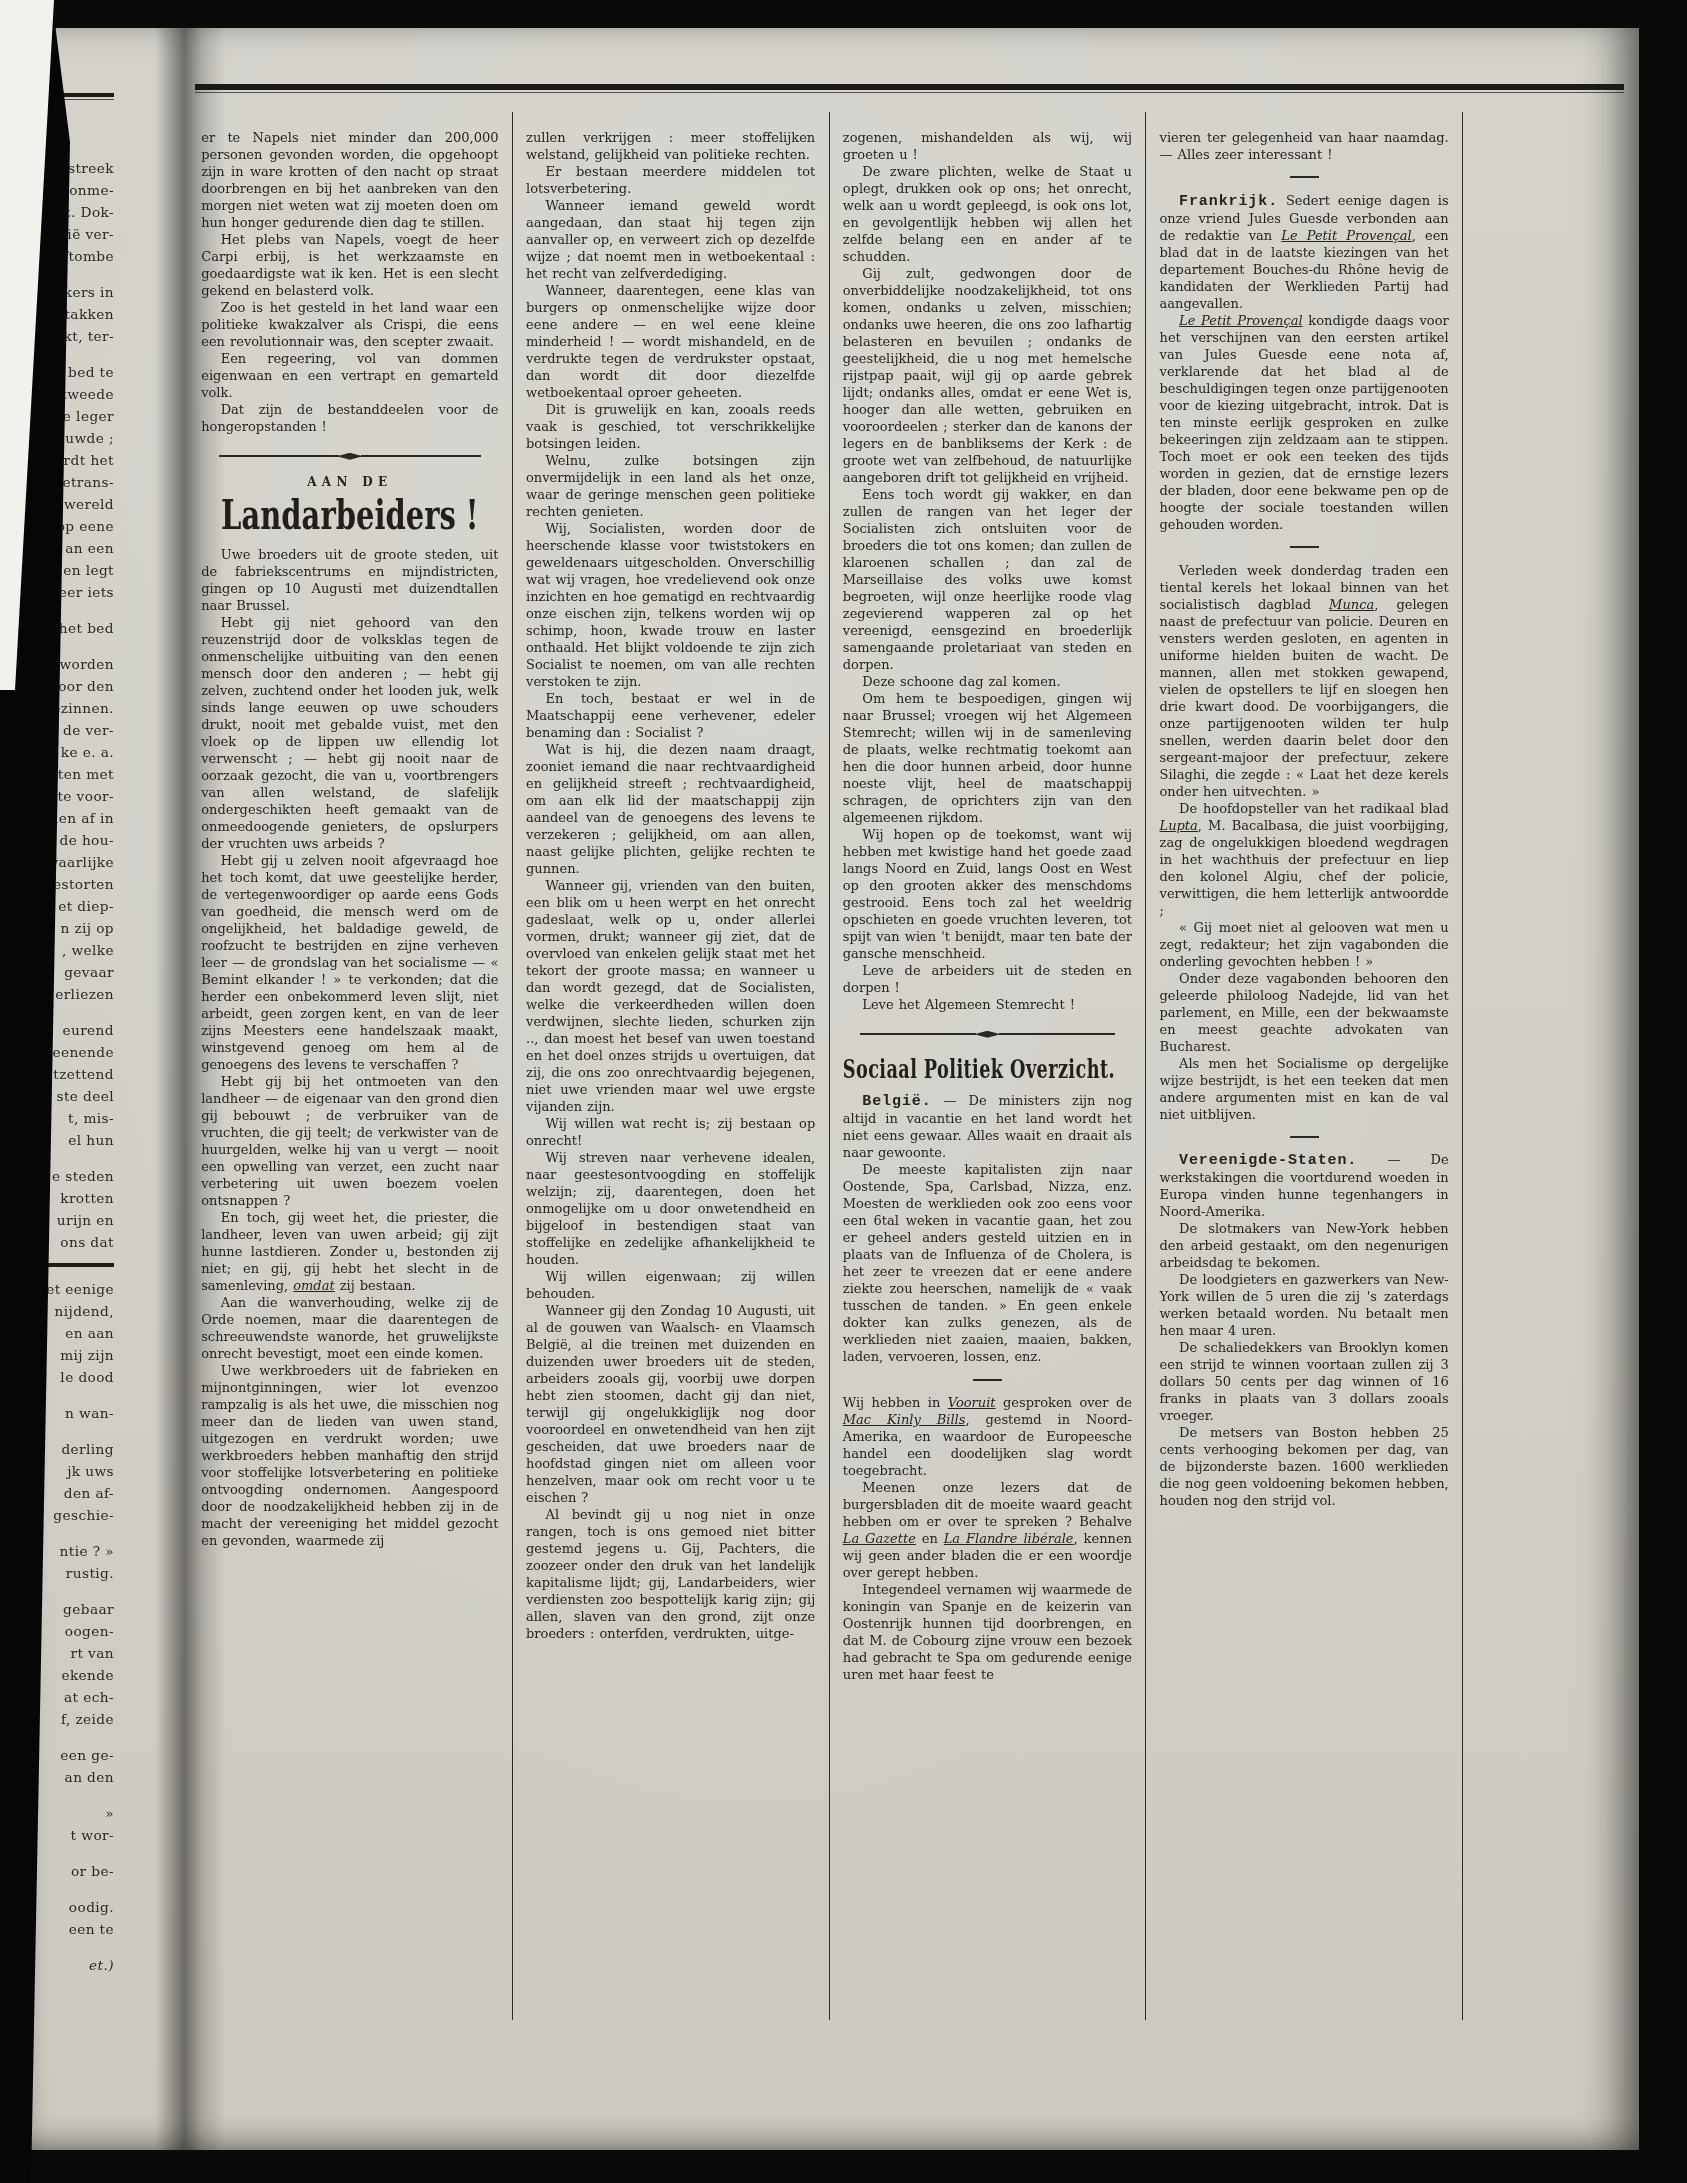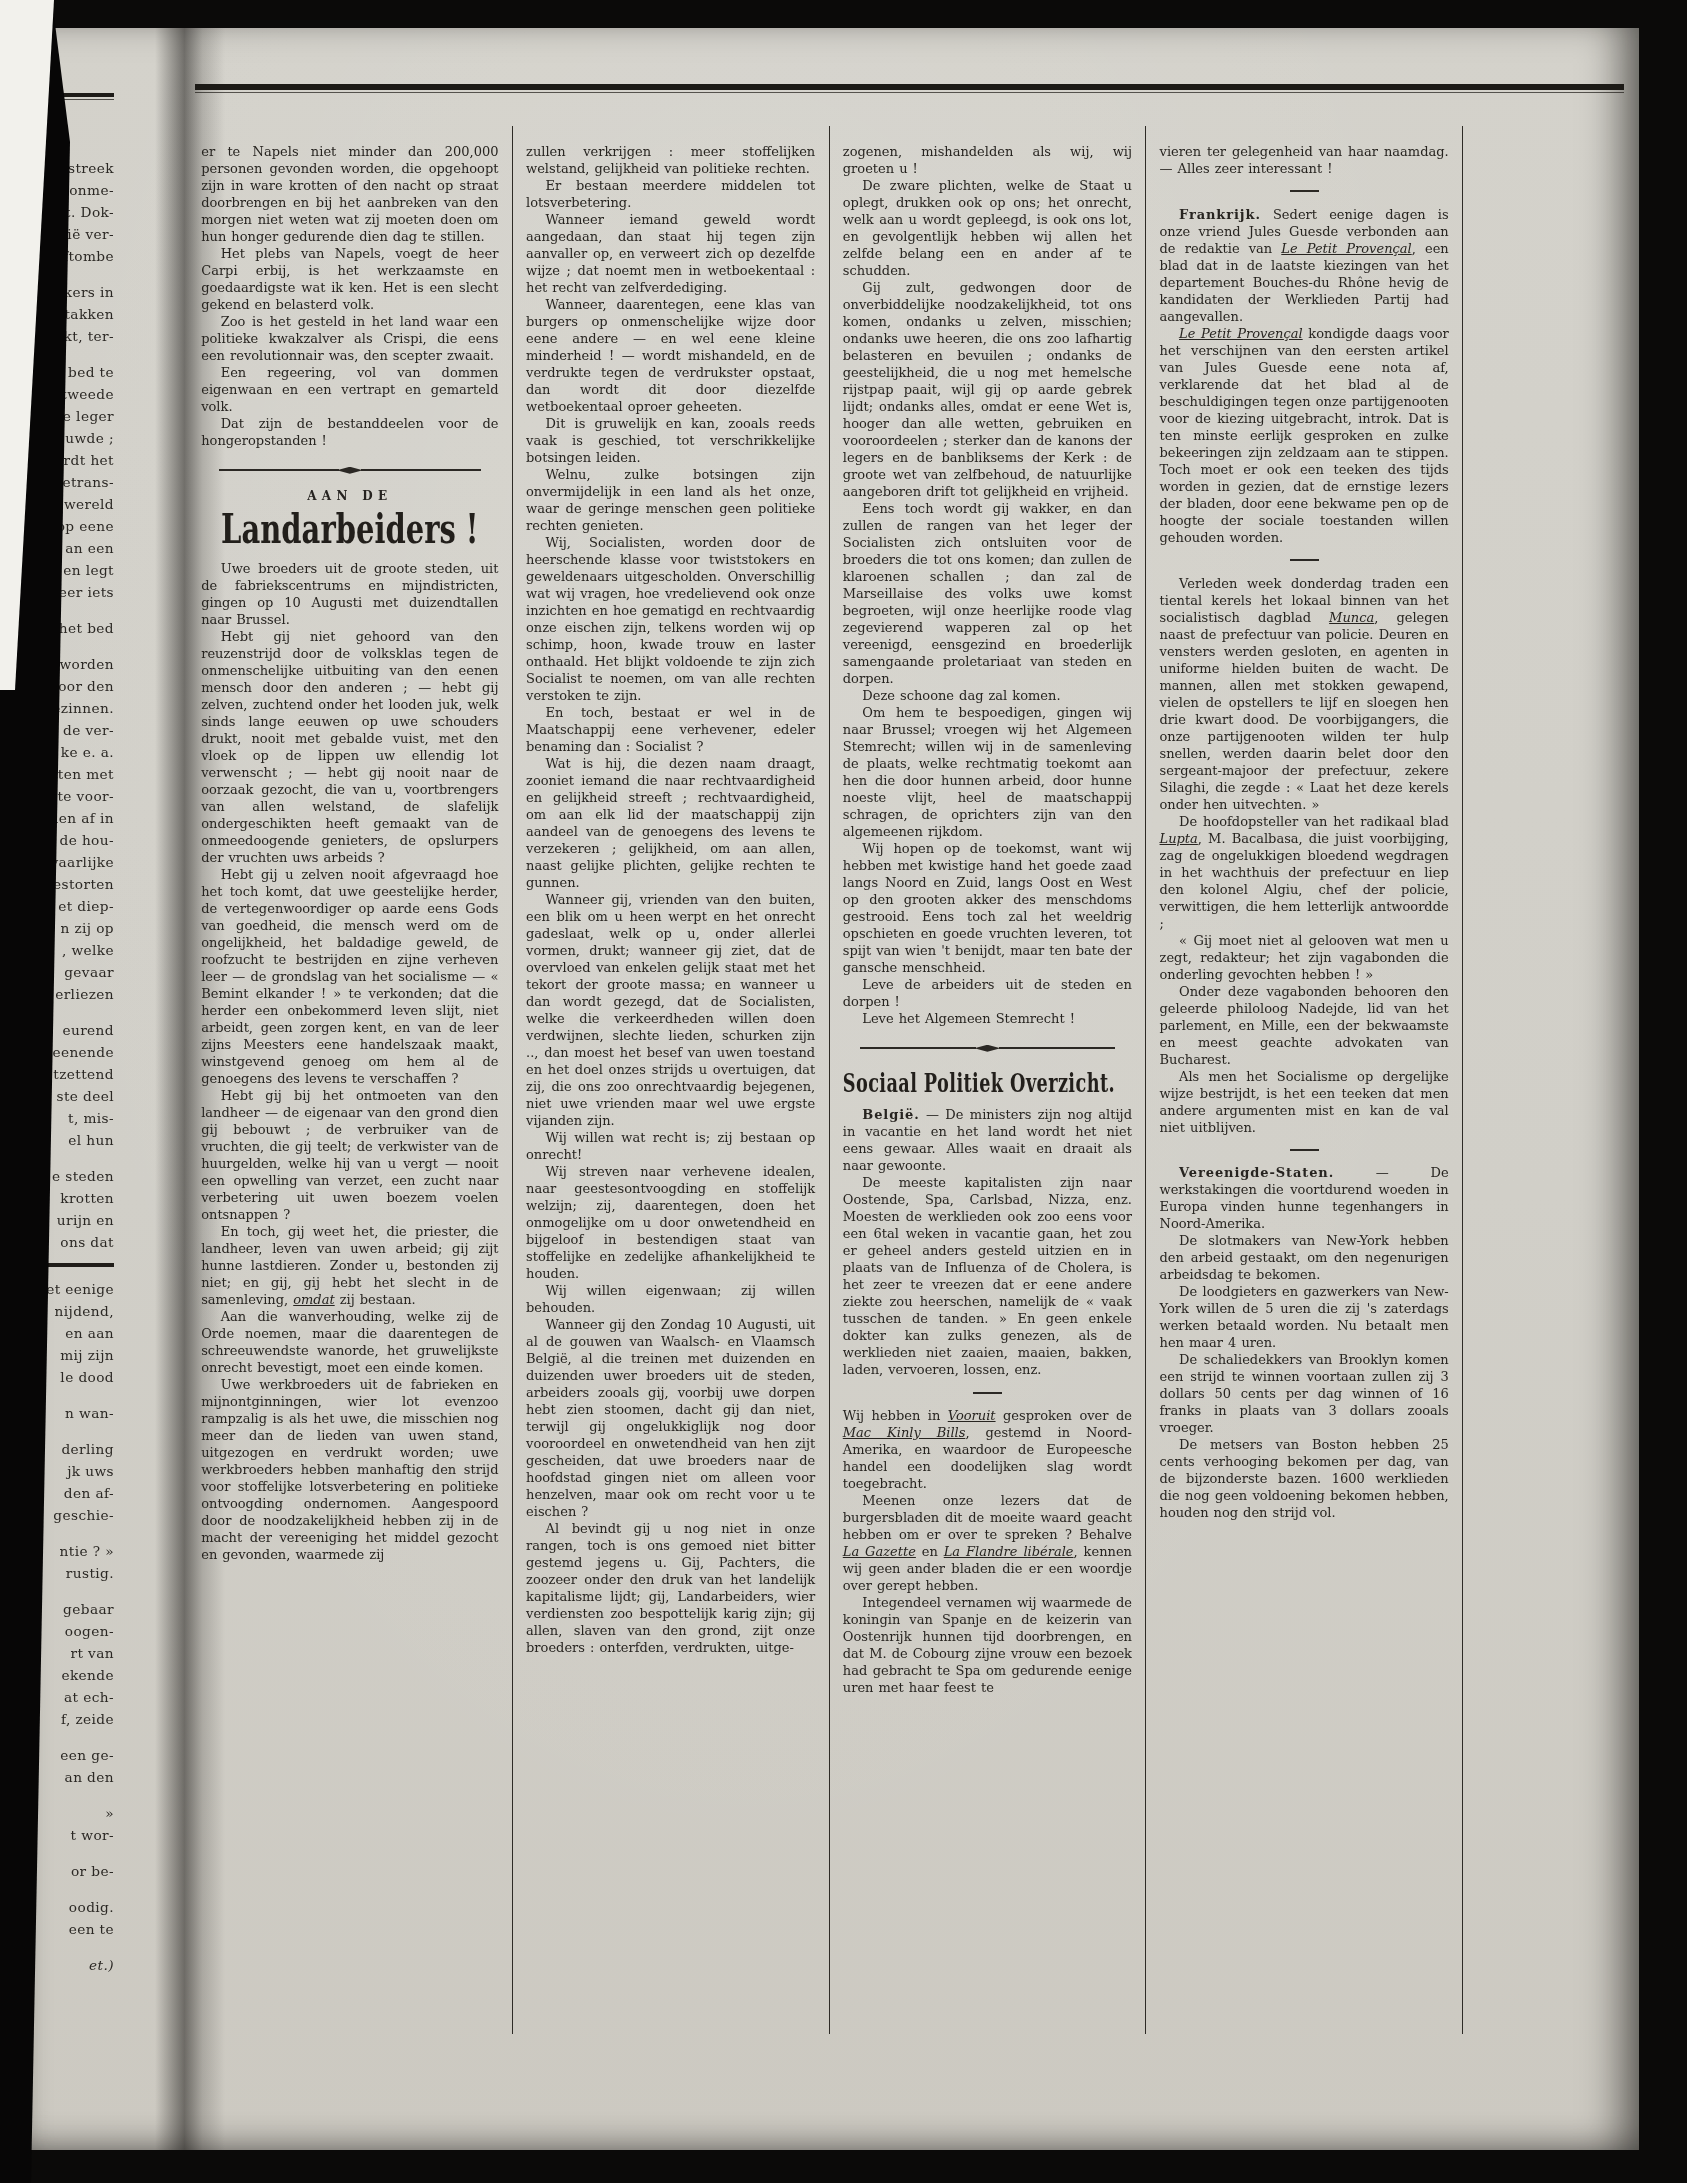--- a/index.html
+++ b/index.html
@@ -20,29 +20,29 @@
   .frag{font-size:13.7px;line-height:22px;white-space:nowrap;color:#2b2824;letter-spacing:0.4px;}
   .frag.it{font-style:italic;}
   .frag-gap{height:14px;}
   .frag-rule{height:4.4px;background:#201d19;margin:9.7px 0 10.6px 4.4px;}
   .fold-shadow{position:absolute;left:129px;top:0;width:70px;height:100%;pointer-events:none;
         background:linear-gradient(90deg,rgba(15,13,11,0) 0%,rgba(15,13,11,.50) 42%,rgba(15,13,11,.18) 68%,rgba(15,13,11,0) 100%);}
   
   .masthead-rule{position:absolute;left:169px;right:15px;top:56px;border-top:6.2px solid #1c1a16;}
   .masthead-rule::after{content:"";display:block;margin-top:2.2px;height:1.3px;background:rgba(30,27,23,.7);}
   
-  .cols{position:absolute;left:169px;top:98px;width:1267px;height:1908px;display:flex;align-items:stretch;
+  .cols{position:absolute;left:169px;top:84px;width:1267px;height:1908px;display:flex;align-items:stretch;
         border-right:1.8px solid #2e2b26;}
   .col{width:317px;box-sizing:border-box;padding:17px 13.3px 0 13.3px;}
   .col + .col{border-left:1.8px solid #2e2b26;}
   .col:first-child{padding-left:6.2px;}
   .bp{margin:0;font-size:13px;line-height:17px;text-align:justify;text-indent:19.5px;color:#272420;
       word-spacing:0.9px;}
   .bp.noind{text-indent:0;}
-  .lead{font-weight:bold;letter-spacing:0.9px;font-size:13px;}
+  .lead{font-weight:bold;letter-spacing:0.9px;font-size:15px;font-family:Liberation Mono, monospace;}
   i{font-style:italic;text-decoration:underline;}
   .kicker{text-align:center;font-weight:bold;font-size:12px;letter-spacing:5.3px;margin:15px 0 2.7px;color:#262320;}
   .headline{margin:9.7px 0 13.3px;text-align:center;font-weight:bold;color:#221f1b;}
   .headline span{display:inline-block;font-size:29px;transform:scaleY(1.42);transform-origin:center;white-space:nowrap;}
   .section-head{margin:20.4px 0 13.3px;text-align:left;font-weight:bold;color:#221f1b;}
   .section-head span{display:inline-block;font-size:17.7px;transform:scaleY(1.5);transform-origin:center;white-space:nowrap;letter-spacing:0.4px;}
   .divider{margin:17.7px auto 14px;width:88%;display:flex;align-items:center;}
   .dline{flex:1;height:1.8px;background:#2b2824;}
   .diamond{width:26px;height:7px;background:#2b2824;margin:0 -1.8px;
            clip-path:polygon(0 50%,50% 0,100% 50%,50% 100%);}

